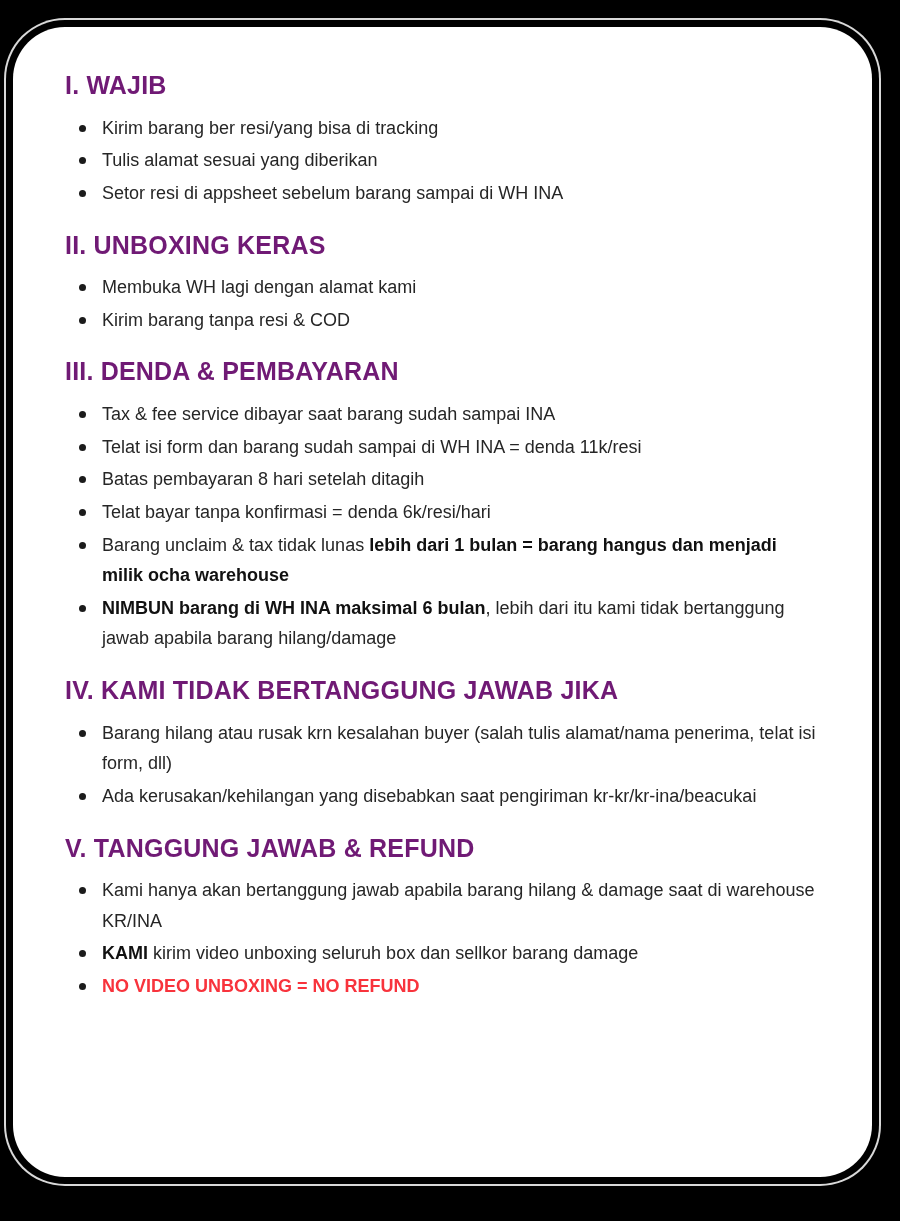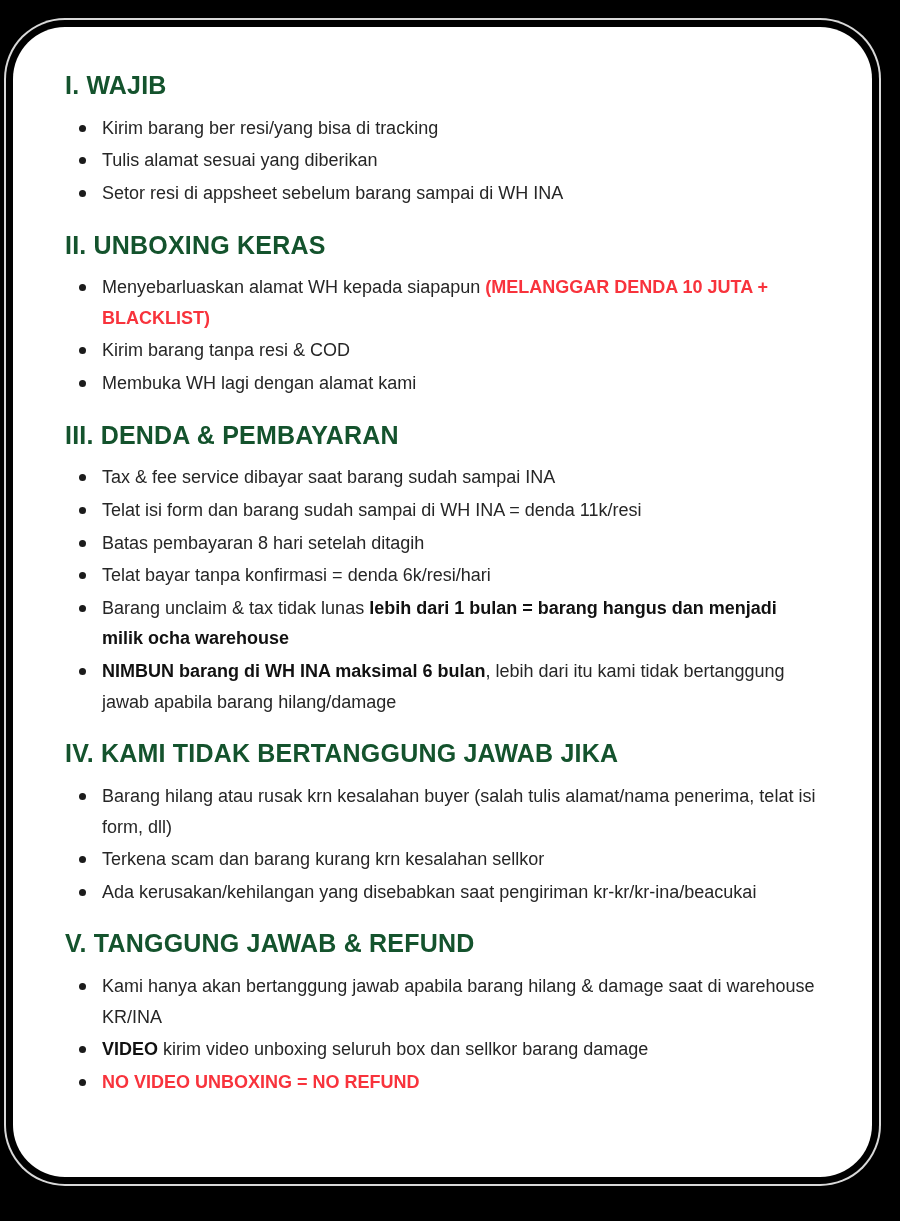--- a/index.html
+++ b/index.html
@@ -26,21 +26,21 @@
     padding: 44px 52px 36px 52px;
     
     box-shadow: 0 0 0 7px #000000, 0 0 0 9px rgba(255,255,255,0.85);
     overflow: hidden;
   }
   .section { margin: 0; }
   .section-title {
     font-size: 25px;
     line-height: 1.15;
     font-weight: bold;
-    color: #14532d;
+    color: #701a75;
     letter-spacing: 0.2px;
     margin: 22px 0 13px 0;
   }
   .section:first-child .section-title { margin-top: 0; }
   .rules-list {
     list-style: none;
     margin: 0;
     padding: 0 0 0 14px;
   }
   .rule-item {
@@ -74,45 +74,43 @@
       <h2 class="section-title">I. WAJIB</h2>
       <ul class="rules-list">
         <li class="rule-item"><span class="run-normal">Kirim barang ber resi/yang bisa di tracking</span></li>
         <li class="rule-item"><span class="run-normal">Tulis alamat sesuai yang diberikan</span></li>
         <li class="rule-item"><span class="run-normal">Setor resi di appsheet sebelum barang sampai di WH INA</span></li>
       </ul>
     </div>
     <div class="section">
       <h2 class="section-title">II. UNBOXING KERAS</h2>
       <ul class="rules-list">
-        <li class="rule-item"><span class="run-normal">Menyebarluaskan alamat WH kepada siapapun </span><span class="run-red-bold">(MELANGGAR DENDA 10 JUTA + BLACKLIST)</span></li>
+        <li class="rule-item"><span class="run-normal">Membuka WH lagi dengan alamat kami</span></li>
         <li class="rule-item"><span class="run-normal">Kirim barang tanpa resi &amp; COD</span></li>
-        <li class="rule-item"><span class="run-normal">Membuka WH lagi dengan alamat kami</span></li>
       </ul>
     </div>
     <div class="section">
       <h2 class="section-title">III. DENDA &amp; PEMBAYARAN</h2>
       <ul class="rules-list">
         <li class="rule-item"><span class="run-normal">Tax &amp; fee service dibayar saat barang sudah sampai INA</span></li>
         <li class="rule-item"><span class="run-normal">Telat isi form dan barang sudah sampai di WH INA = denda 11k/resi</span></li>
         <li class="rule-item"><span class="run-normal">Batas pembayaran 8 hari setelah ditagih</span></li>
         <li class="rule-item"><span class="run-normal">Telat bayar tanpa konfirmasi = denda 6k/resi/hari</span></li>
         <li class="rule-item"><span class="run-normal">Barang unclaim &amp; tax tidak lunas </span><span class="run-bold">lebih dari 1 bulan = barang hangus dan menjadi milik ocha warehouse</span></li>
         <li class="rule-item"><span class="run-bold">NIMBUN barang di WH INA maksimal 6 bulan</span><span class="run-normal">, lebih dari itu kami tidak bertanggung jawab apabila barang hilang/damage</span></li>
       </ul>
     </div>
     <div class="section">
       <h2 class="section-title">IV. KAMI TIDAK BERTANGGUNG JAWAB JIKA</h2>
       <ul class="rules-list">
         <li class="rule-item"><span class="run-normal">Barang hilang atau rusak krn kesalahan buyer (salah tulis alamat/nama penerima, telat isi form, dll)</span></li>
-        <li class="rule-item"><span class="run-normal">Terkena scam dan barang kurang krn kesalahan sellkor</span></li>
         <li class="rule-item"><span class="run-normal">Ada kerusakan/kehilangan yang disebabkan saat pengiriman kr-kr/kr-ina/beacukai</span></li>
       </ul>
     </div>
     <div class="section">
       <h2 class="section-title">V. TANGGUNG JAWAB &amp; REFUND</h2>
       <ul class="rules-list">
         <li class="rule-item"><span class="run-normal">Kami hanya akan bertanggung jawab apabila barang hilang &amp; damage saat di warehouse KR/INA</span></li>
-        <li class="rule-item"><span class="run-bold">VIDEO</span><span class="run-normal"> kirim video unboxing seluruh box dan sellkor barang damage</span></li>
+        <li class="rule-item"><span class="run-bold">KAMI</span><span class="run-normal"> kirim video unboxing seluruh box dan sellkor barang damage</span></li>
         <li class="rule-item"><span class="run-red-bold">NO VIDEO UNBOXING = NO REFUND</span></li>
       </ul>
     </div>
   </div>
 
 </body></html>

